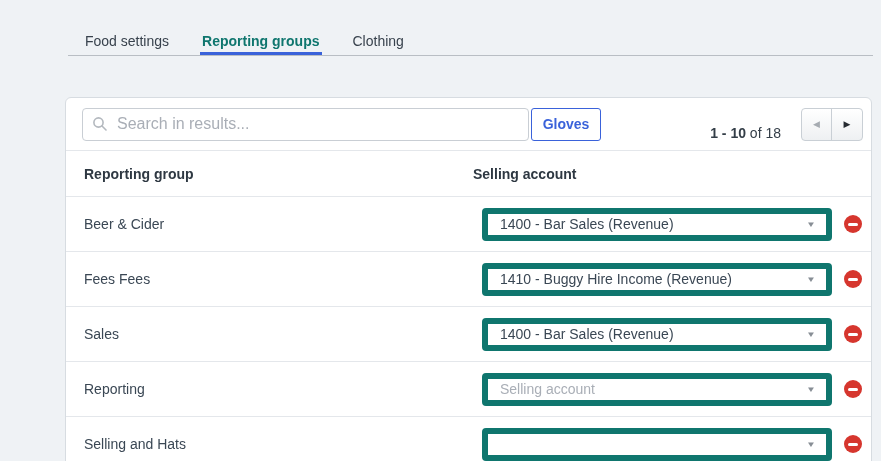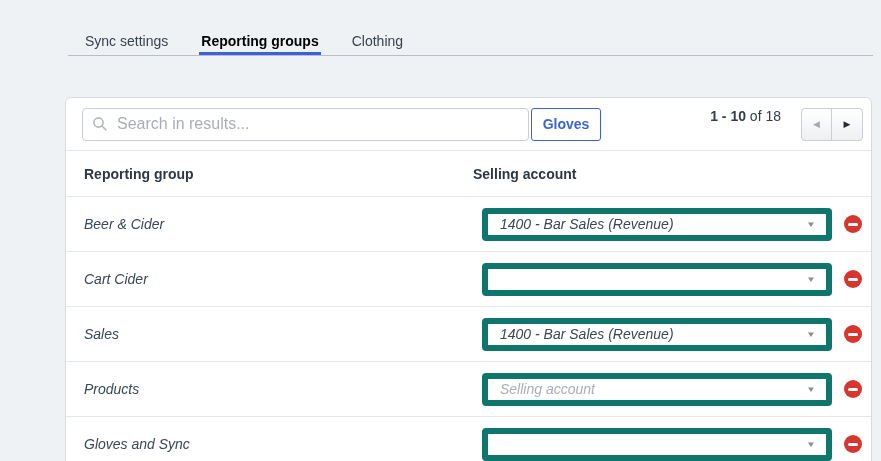--- a/index.html
+++ b/index.html
@@ -25,21 +25,21 @@
     font-size: 14px;
     line-height: 16px;
     color: #38424d;
     padding: 0 2px 3px 2px;
     border-bottom: 3px solid transparent;
     cursor: pointer;
     white-space: nowrap;
   }
   .tab.active {
     font-weight: bold;
-    color: #000000;
+    color: #0f766e;
     border-bottom-color: #3a62da;
   }
 
   
   .panel {
     position: absolute;
     left: 65px; top: 97px;
     width: 807px;
     height: 420px;
     background: #ffffff;
@@ -86,21 +86,21 @@
     border-radius: 3px;
     color: #3a62da;
     font-family: inherit;
     font-size: 14px;
     font-weight: 600;
     cursor: pointer;
   }
   .pager {
     margin-left: auto;
     display: flex;
-    align-items: flex-start;
+    align-items: flex-end;
     gap: 20px;
   }
   .pager-text { font-size: 14px; color: #333d47; white-space: nowrap; }
   .pager-text .bold { font-weight: bold; }
   .pager-arrows {
     display: flex;
     border: 1px solid #c9cfd5;
     border-radius: 4px;
     overflow: hidden;
     background: linear-gradient(#ffffff, #eef0f2);
@@ -134,21 +134,20 @@
     justify-content: space-between;
   }
   .thead .col1 { flex: 1; }
   .thead .col2 { width: 389px; }
   .trow {
     display: flex;
     align-items: center;
     height: 55px;
     padding: 0 9px 0 18px;
     border-top: 1px solid #e4e7eb;
-    font-style: italic;
   }
   .group-label { flex: 1; font-size: 14px; color: #3a4754; }
   .select {
     position: relative;
     width: 350px;
     height: 33px;
     border: 6px solid #0f766e;
     border-radius: 4px;
     background: #fff;
     display: flex;
@@ -183,21 +182,21 @@
     width: 10px; height: 3px;
     border-radius: 1.5px;
     background: #ffffff;
   }
   .select-text { overflow: hidden; white-space: nowrap; }
 </style>
 </head>
 <body>
 
 <nav class="tabbar">
-  <div class="tab">Sync settings</div>
+  <div class="tab">Food settings</div>
   <div class="tab active">Reporting groups</div>
   <div class="tab">Clothing</div>
 </nav>
 
 <section class="panel">
 
   <div class="toolbar">
     <div class="search-box">
       <svg width="16" height="16" viewBox="0 0 16 16">
         <circle cx="6.5" cy="6.5" r="4.6" fill="none" stroke="#b3b8be" stroke-width="1.6"></circle>
@@ -231,53 +230,54 @@
     <div class="select">
       <span class="select-text">1400 - Bar Sales (Revenue)</span>
       <span class="caret">▼</span>
     </div>
     <button class="remove-btn">
       <span class="minus"></span>
     </button>
   </div>
 
   <div class="trow">
-    <span class="group-label">Cart Cider</span>
-    <div class="select">
+    <span class="group-label">Fees Fees</span>
+    <div class="select">
+      <span class="select-text">1410 - Buggy Hire Income (Revenue)</span>
       <span class="caret">▼</span>
     </div>
     <button class="remove-btn">
       <span class="minus"></span>
     </button>
   </div>
 
   <div class="trow">
     <span class="group-label">Sales</span>
     <div class="select">
       <span class="select-text">1400 - Bar Sales (Revenue)</span>
       <span class="caret">▼</span>
     </div>
     <button class="remove-btn">
       <span class="minus"></span>
     </button>
   </div>
 
   <div class="trow">
-    <span class="group-label">Products</span>
+    <span class="group-label">Reporting</span>
     <div class="select placeholder">
       <span class="select-text">Selling account</span>
       <span class="caret">▼</span>
     </div>
     <button class="remove-btn">
       <span class="minus"></span>
     </button>
   </div>
 
   <div class="trow">
-    <span class="group-label">Gloves and Sync</span>
+    <span class="group-label">Selling and Hats</span>
     <div class="select">
       <span class="caret">▼</span>
     </div>
     <button class="remove-btn">
       <span class="minus"></span>
     </button>
   </div>
 </div>
 </section>
 

